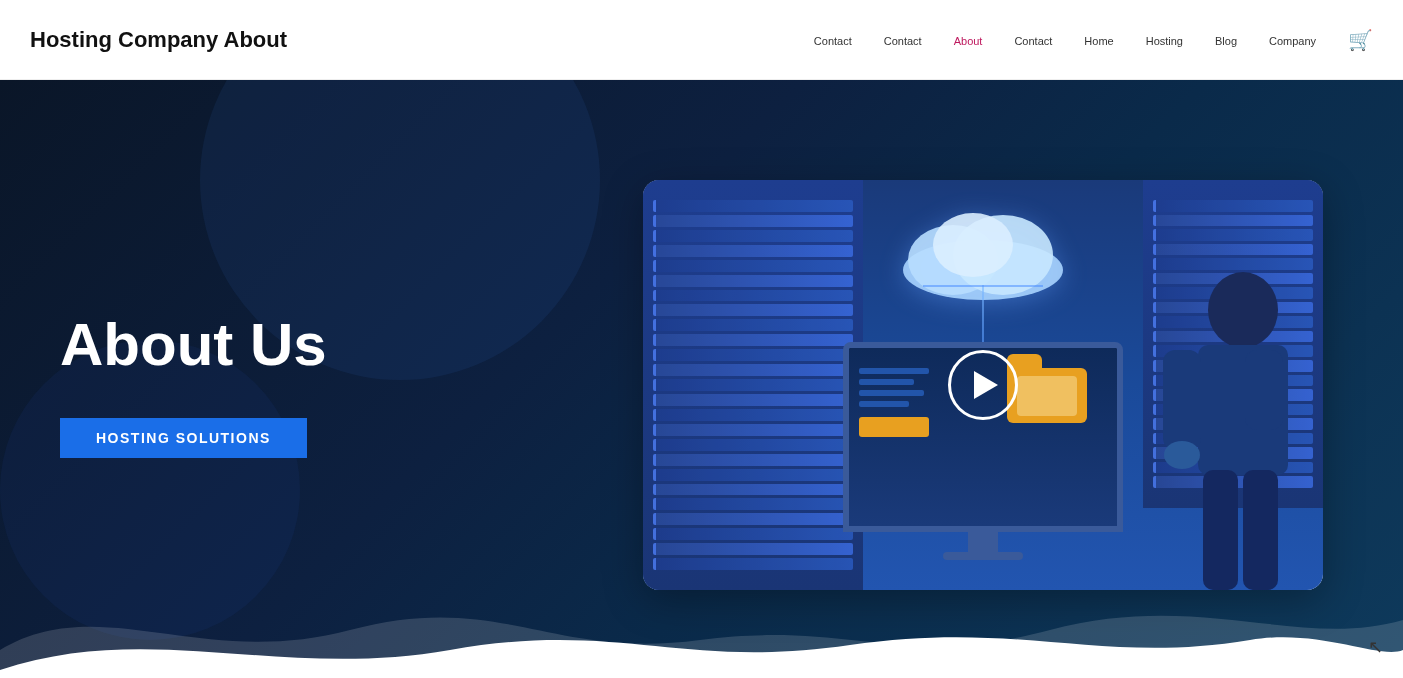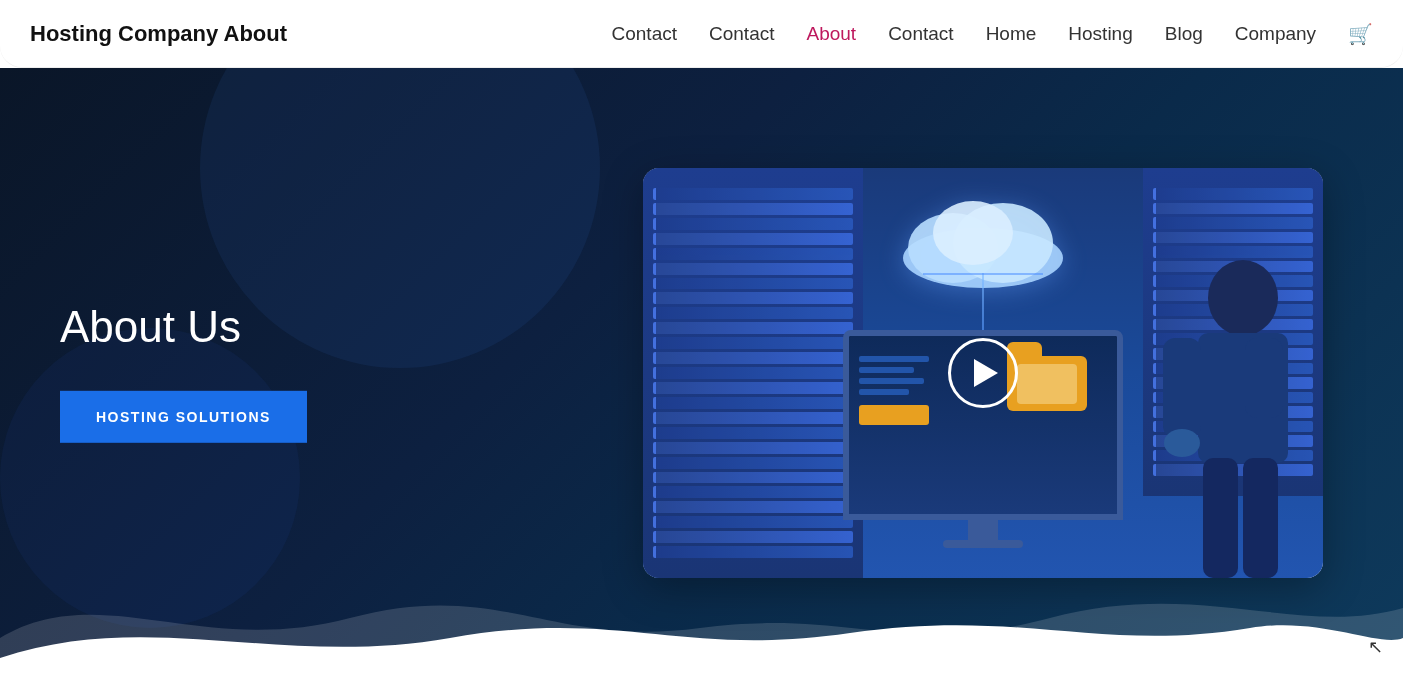--- a/index.html
+++ b/index.html
@@ -4,43 +4,42 @@
   <style>
     * { margin: 0; padding: 0; box-sizing: border-box; }
     body { font-family: Arial, sans-serif; width: 1403px; overflow-x: hidden; }
 
     
     .navbar {
       display: flex;
       align-items: center;
       justify-content: space-between;
       padding: 0 30px;
-      height: 68px;
+      height: 80px;
       background: #fff;
       border-bottom: 1px solid #eee;
       position: relative;
       z-index: 10;
-      border-radius: 22px;
     }
     .navbar-brand {
       font-size: 22px;
       font-weight: 700;
       color: #111;
       white-space: nowrap;
     }
     .navbar-nav {
       display: flex;
       align-items: center;
       gap: 32px;
       list-style: none;
     }
     .navbar-nav a {
       text-decoration: none;
       color: #333;
-      font-size: 19px;
+      font-size: 11px;
     }
     .navbar-nav a.active {
       font-weight: 400;
       color: #be185d;
     }
     .navbar-nav .cart-icon {
       font-size: 20px;
       color: #111;
       cursor: pointer;
     }
@@ -65,34 +64,34 @@
 
     
     .hero-content {
       position: absolute;
       left: 60px;
       top: 50%;
       transform: translateY(-50%);
       z-index: 5;
     }
     .hero-title {
-      font-size: 44px;
-      font-weight: 400;
+      font-size: 60px;
+      font-weight: 700;
       color: #fff;
       margin-bottom: 40px;
       line-height: 1.1;
     }
     .hero-btn {
       display: inline-block;
       background: #1a6ee8;
       color: #fff;
       font-size: 14px;
       font-weight: 700;
       letter-spacing: 1.5px;
-      padding: 18px 36px;
+      padding: 12px 36px;
       border: none;
       cursor: pointer;
       text-transform: uppercase;
     }
 
     
     .hero-illustration {
       position: absolute;
       right: 80px;
       top: 50%;

